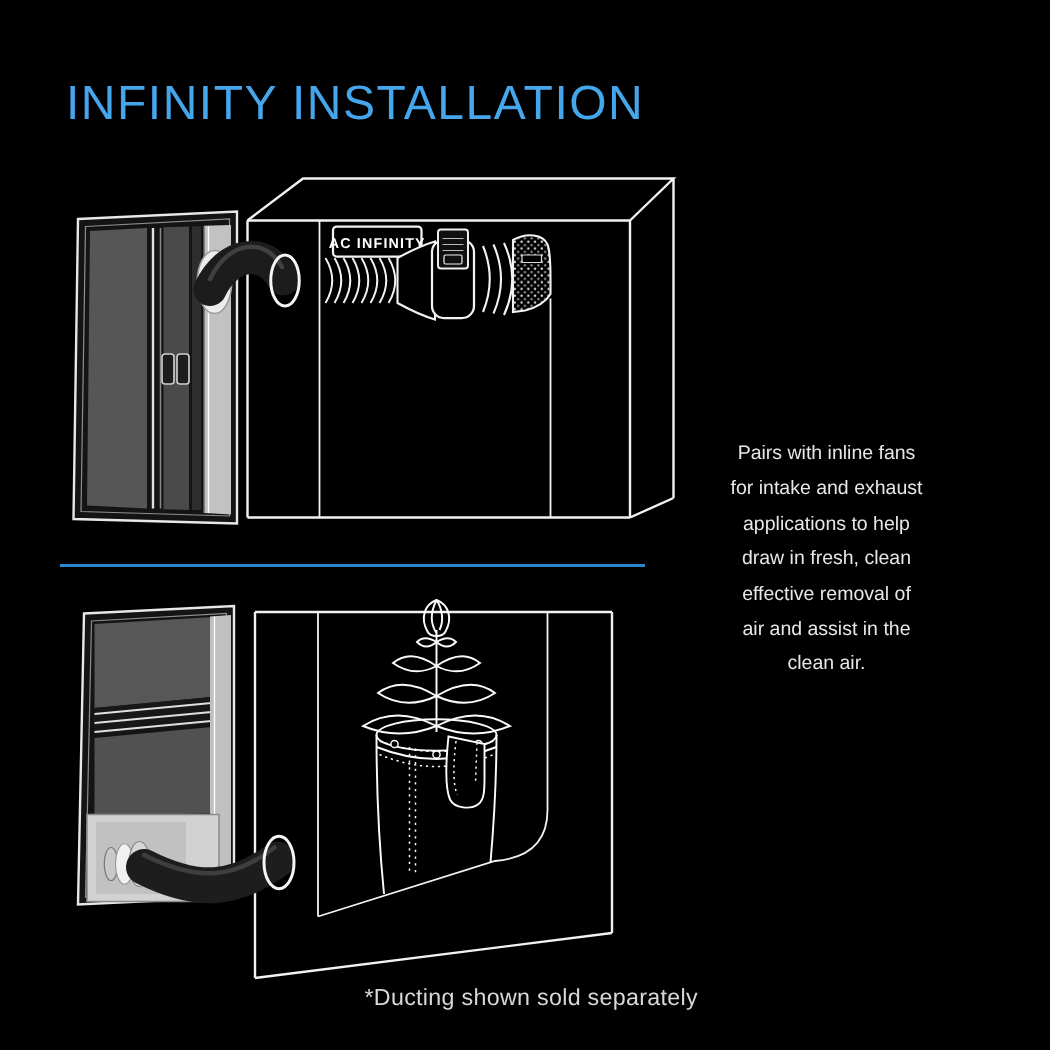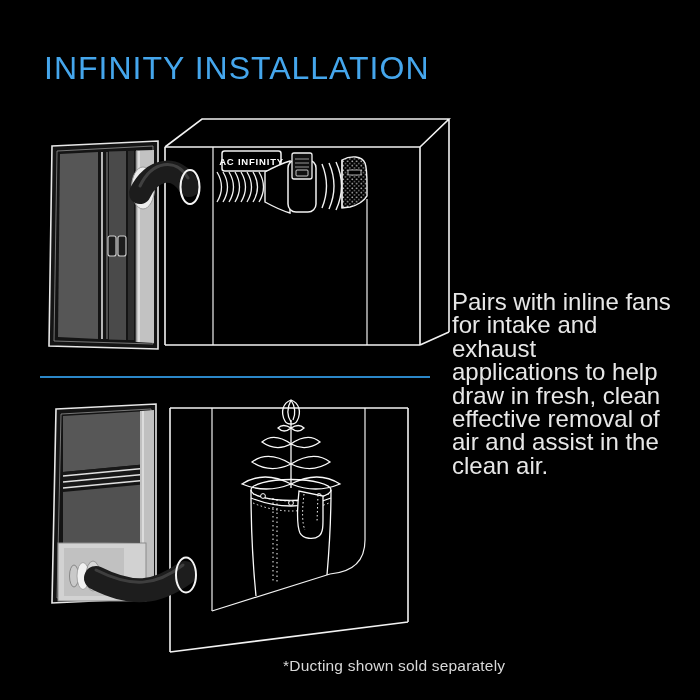--- a/index.html
+++ b/index.html
@@ -14,27 +14,28 @@
     color:var(--accent,#45a6ec);font-weight:400;
   }
   .diagram{position:absolute;}
   .diagram.top{left:36px;top:106px;width:420px;height:252px;}
   .diagram.bottom{left:36px;top:390px;width:420px;height:272px;}
   .divider{
     position:absolute;left:40px;top:376px;width:390px;height:2px;
     background:var(--divider,#2b87c8);
   }
   .desc{
-    position:absolute;left:452px;top:290px;width:230px;
-    color:var(--text,#e7e7e7);font-size:24px;line-height:23.4px;
+    position:absolute;left:436px;top:290px;width:230px;
+    color:var(--text,#e7e7e7);font-size:13px;line-height:23.4px;
     font-weight:400;
+    text-align:center;
   }
   .footnote{
     position:absolute;left:243px;top:657px;
-    color:var(--muted,#d8d8d8);font-size:15.5px;letter-spacing:0.2px;margin-left:40px;
+    color:var(--muted,#d8d8d8);font-size:15.5px;letter-spacing:0.2px;
   }
   svg{display:block;}
   svg text{font-family:"Liberation Sans","DejaVu Sans",sans-serif;}
 </style>
 </head>
 <body>
 
 <div class="title">INFINITY INSTALLATION</div>
 
 <div class="diagram top">

